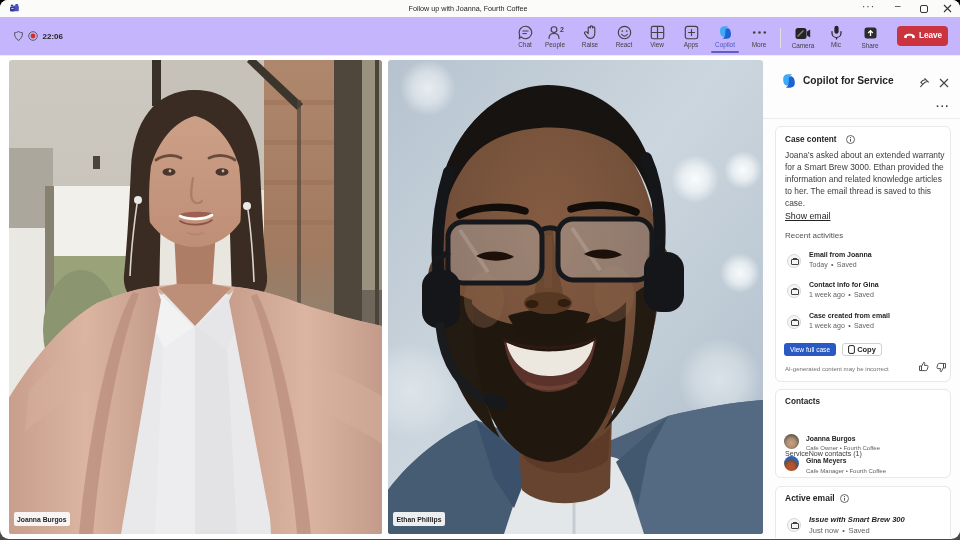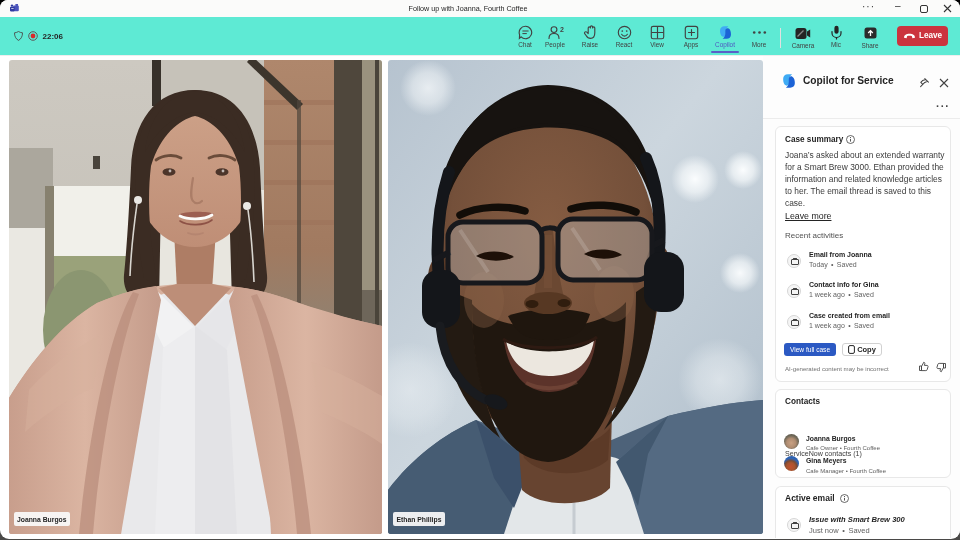--- a/index.html
+++ b/index.html
@@ -3,21 +3,21 @@
 <meta charset="utf-8">
 <style>
   * { margin:0; padding:0; box-sizing:border-box; }
   html,body { width:960px; height:540px; overflow:hidden; background:#4a4947; font-family:"Liberation Sans", sans-serif; }
   #win { position:absolute; left:0; top:0; width:960px; height:538.5px; background:#ffffff; border-radius:8px 8px 9px 9px; overflow:hidden; z-index:1; }
   .abs { position:absolute; }
   
   #titlebar { position:absolute; left:0; top:0; width:960px; height:17px; background:#fbfbfa; }
   #title { position:absolute; left:0; top:4px; width:936px; text-align:center; font-size:7.2px; color:#242424; }
   
-  #toolbar { position:absolute; left:0; top:17px; width:960px; height:39px; background:#5eead4; border-bottom:1px solid #eeeeee; }
+  #toolbar { position:absolute; left:0; top:17px; width:960px; height:39px; background:#c4b5fd; border-bottom:1px solid #eeeeee; }
   .tbtn { position:absolute; top:8px; width:34px; height:30px; text-align:center; }
   .tbtn svg { display:block; margin:0 auto; }
   .tlab { font-size:6.4px; color:#424242; margin-top:0.5px; }
   #leave { position:absolute; left:897px; top:9px; width:51px; height:20px; background:#cb333e; border-radius:4px; color:#fff; font-size:8.2px; font-weight:bold; text-align:center; line-height:20px; }
   
   #v1 { position:absolute; left:9px; top:60px; width:373px; height:474px; border-radius:3px; overflow:hidden; }
   #v2 { position:absolute; left:388px; top:60px; width:375px; height:474px; border-radius:3px; overflow:hidden; }
   .nametag { position:absolute; background:rgba(250,250,250,0.93); color:#242424; font-size:6.8px; font-weight:bold; padding:3.5px 3.5px; border-radius:2px; }
   
   #panel { position:absolute; left:763px; top:56px; width:197px; height:482px; background:#fdfdfd; }
@@ -347,28 +347,28 @@
     <svg class="abs" style="left:155px;top:21px" width="12" height="12" viewBox="0 0 12 12">
         <path d="M6.8 1.6 L10.4 5.2 M9.4 4.2 L6.8 5.4 L5 7.2 L4.8 7.4 L2.6 9.6 M4.6 7.2 L2.8 5.4 L4.6 3.6 L7.8 2.6" fill="none" stroke="#424242" stroke-width="1.05" stroke-linecap="round" stroke-linejoin="round"></path>
       </svg>
     <svg class="abs" style="left:176px;top:22px" width="10" height="10" viewBox="0 0 10 10">
         <path d="M1 1 L9 9 M9 1 L1 9" stroke="#424242" stroke-width="1.1"></path>
       </svg>
     <div class="abs" style="left:173px;top:44px;font-size:11px;color:#424242;letter-spacing:1px;font-weight:bold;">···</div>
     <div class="abs" style="left:0px;top:62px;width:197px;height:1px;background:#ececec;"></div>
 
     <div class="card" style="top:70px;height:256px;">
-      <div class="abs bold" style="left:9px;top:8px;font-size:8.2px;color:#242424;">Case summary</div>
+      <div class="abs bold" style="left:9px;top:8px;font-size:8.2px;color:#242424;">Case content</div>
       <svg class="abs" style="left:70px;top:8px" width="9" height="9" viewBox="0 0 9 9">
           <circle cx="4.5" cy="4.5" r="4" fill="none" stroke="#424242" stroke-width="0.8"></circle>
           <path d="M4.5 4 V6.6" stroke="#424242" stroke-width="0.9"></path>
           <circle cx="4.5" cy="2.6" r="0.55" fill="#424242"></circle>
         </svg>
       <div class="abs" style="left:9px;top:23px;font-size:8.4px;line-height:11.9px;color:#3b3b3b;white-space:nowrap;">Joana’s asked about an extended warranty<br>for a Smart Brew 3000. Ethan provided the<br>information and related knowledge articles<br>to her. The email thread is saved to this<br>case.</div>
-      <div class="abs" style="left:9px;top:84px;font-size:8.8px;color:#242424;text-decoration:underline;">Leave more</div>
+      <div class="abs" style="left:9px;top:84px;font-size:8.8px;color:#242424;text-decoration:underline;">Show email</div>
       <div class="abs" style="left:9px;top:104px;font-size:8px;color:#515151;">Recent activities</div>
 
       <div class="actrow" style="top:124px">
           <div class="acticon"></div>
           <div class="actt">Email from Joanna</div>
           <div class="acts">Today  •  Saved</div>
         </div>
       <div class="actrow" style="top:154px">
           <div class="acticon"></div>
           <div class="actt">Contact info for Gina</div>

